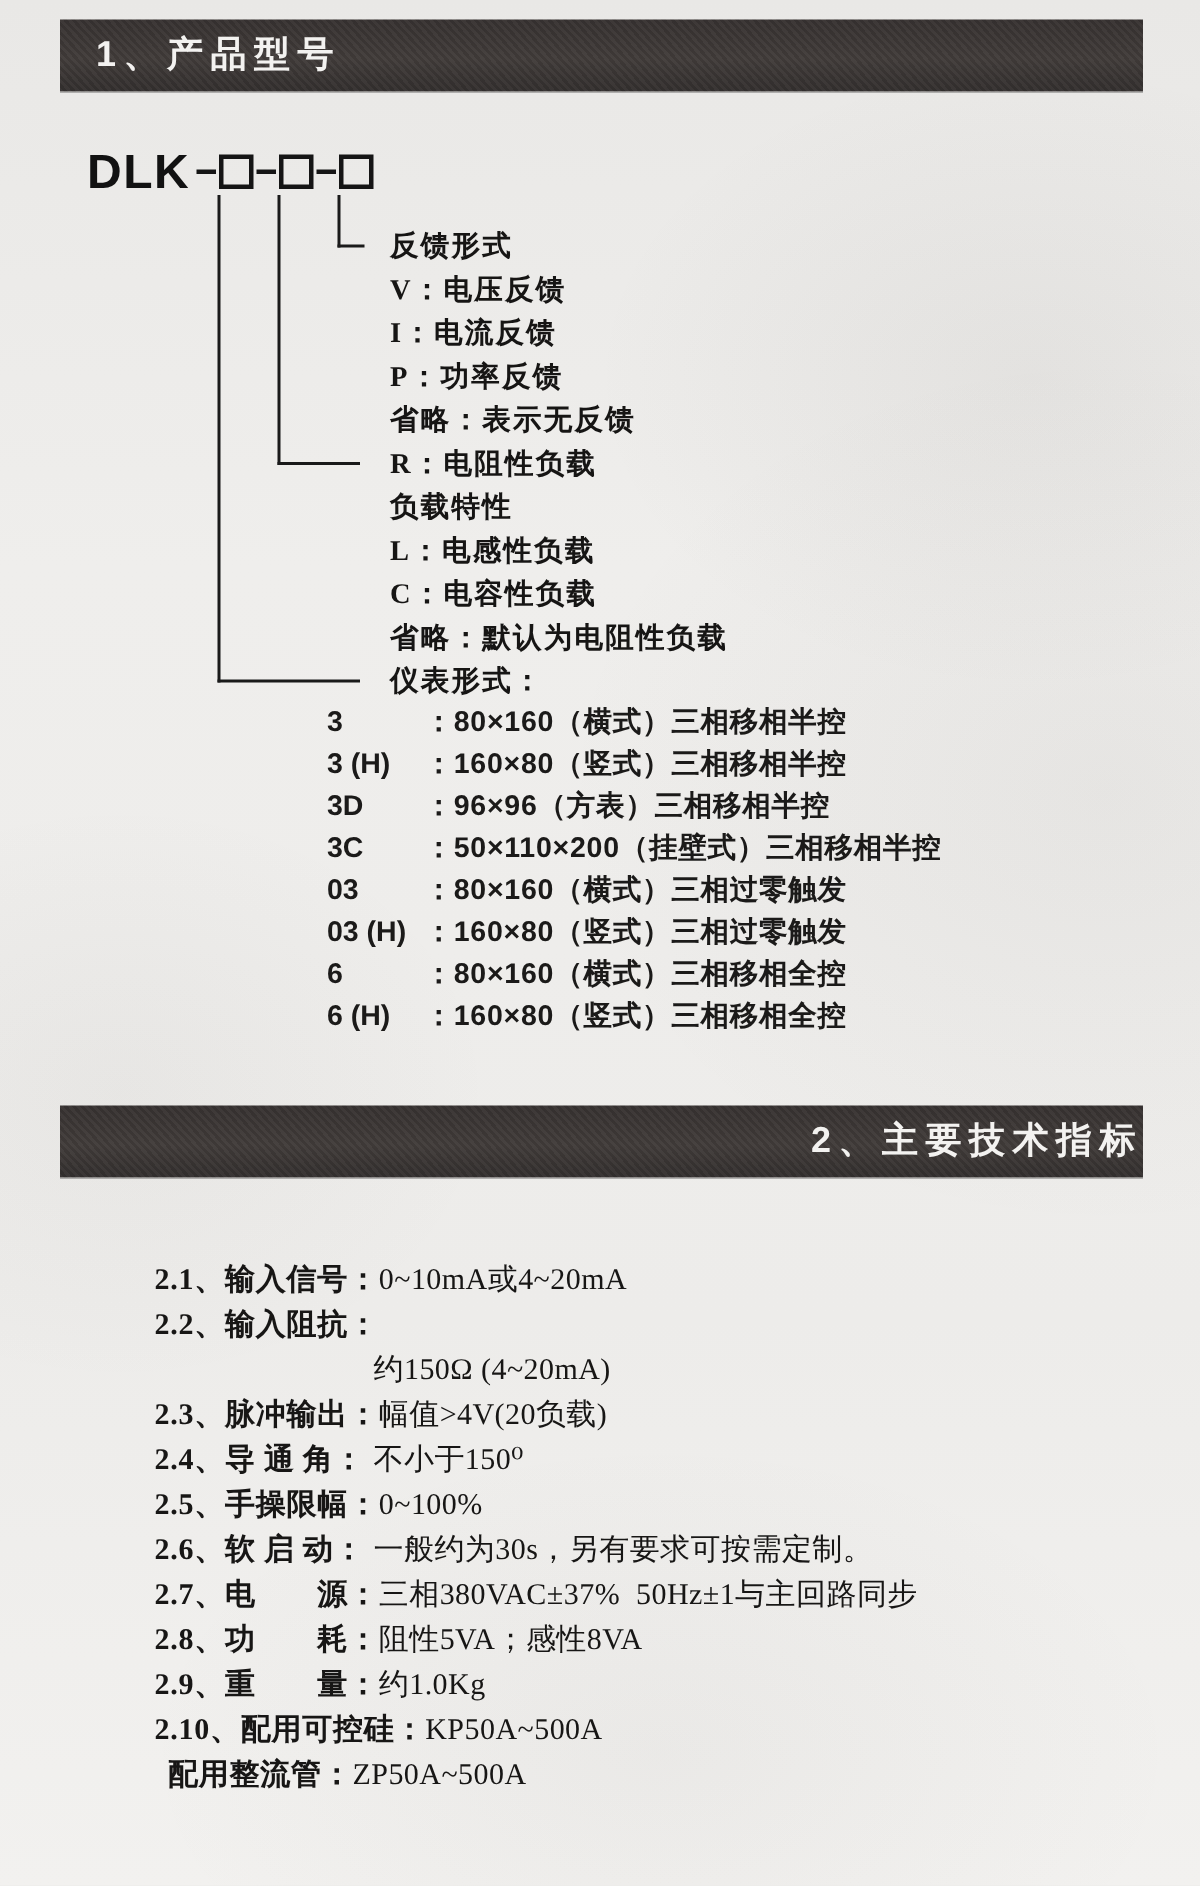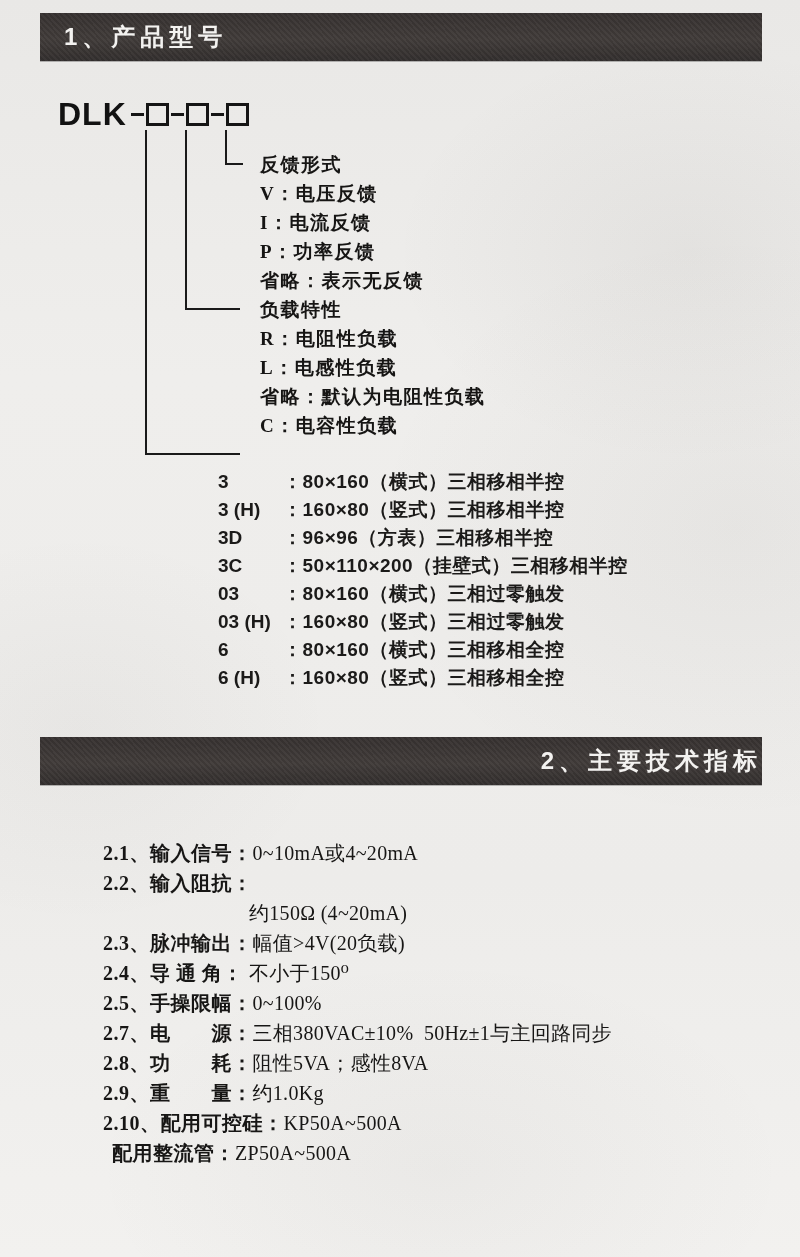--- a/index.html
+++ b/index.html
@@ -97,25 +97,26 @@
   <div class="conn" style="left:185px;top:308px;width:55px;height:2px;"></div>
   <div class="conn" style="left:145px;top:130px;width:2px;height:325px;"></div>
   <div class="conn" style="left:145px;top:453px;width:95px;height:2px;"></div>
 
   <div class="branches">
     <div class="bline">反馈形式</div>
     <div class="bline">V：电压反馈</div>
     <div class="bline">I：电流反馈</div>
     <div class="bline">P：功率反馈</div>
     <div class="bline">省略：表示无反馈</div>
+    <div class="bline">R：电阻性负载</div>
     <div class="bline">负载特性</div>
-    <div class="bline">R：电阻性负载</div>
     <div class="bline">L：电感性负载</div>
+    <div class="bline">C：电容性负载</div>
     <div class="bline">省略：默认为电阻性负载</div>
-    <div class="bline">C：电容性负载</div>
+    <div class="bline">仪表形式：</div>
   </div>
 
   <div class="models">
     <div class="mrow">
       <span class="mcode">3</span>
       <span class="mdesc">：80×160（横式）三相移相半控</span>
     </div>
     <div class="mrow">
       <span class="mcode">3 (H)</span>
       <span class="mdesc">：160×80（竖式）三相移相半控</span>
@@ -168,22 +169,26 @@
     </div>
     <div class="srow">
       <span class="slabel">2.4、导 通 角：</span>
       <span class="svalue">不小于150⁰</span>
     </div>
     <div class="srow">
       <span class="slabel">2.5、手操限幅：</span>
       <span class="svalue">0~100%</span>
     </div>
     <div class="srow">
+      <span class="slabel">2.6、软 启 动：</span>
+      <span class="svalue">一般约为30s，另有要求可按需定制。</span>
+    </div>
+    <div class="srow">
       <span class="slabel">2.7、电　　源：</span>
-      <span class="svalue">三相380VAC±10%  50Hz±1与主回路同步</span>
+      <span class="svalue">三相380VAC±37%  50Hz±1与主回路同步</span>
     </div>
     <div class="srow">
       <span class="slabel">2.8、功　　耗：</span>
       <span class="svalue">阻性5VA；感性8VA</span>
     </div>
     <div class="srow">
       <span class="slabel">2.9、重　　量：</span>
       <span class="svalue">约1.0Kg</span>
     </div>
     <div class="srow wide">

